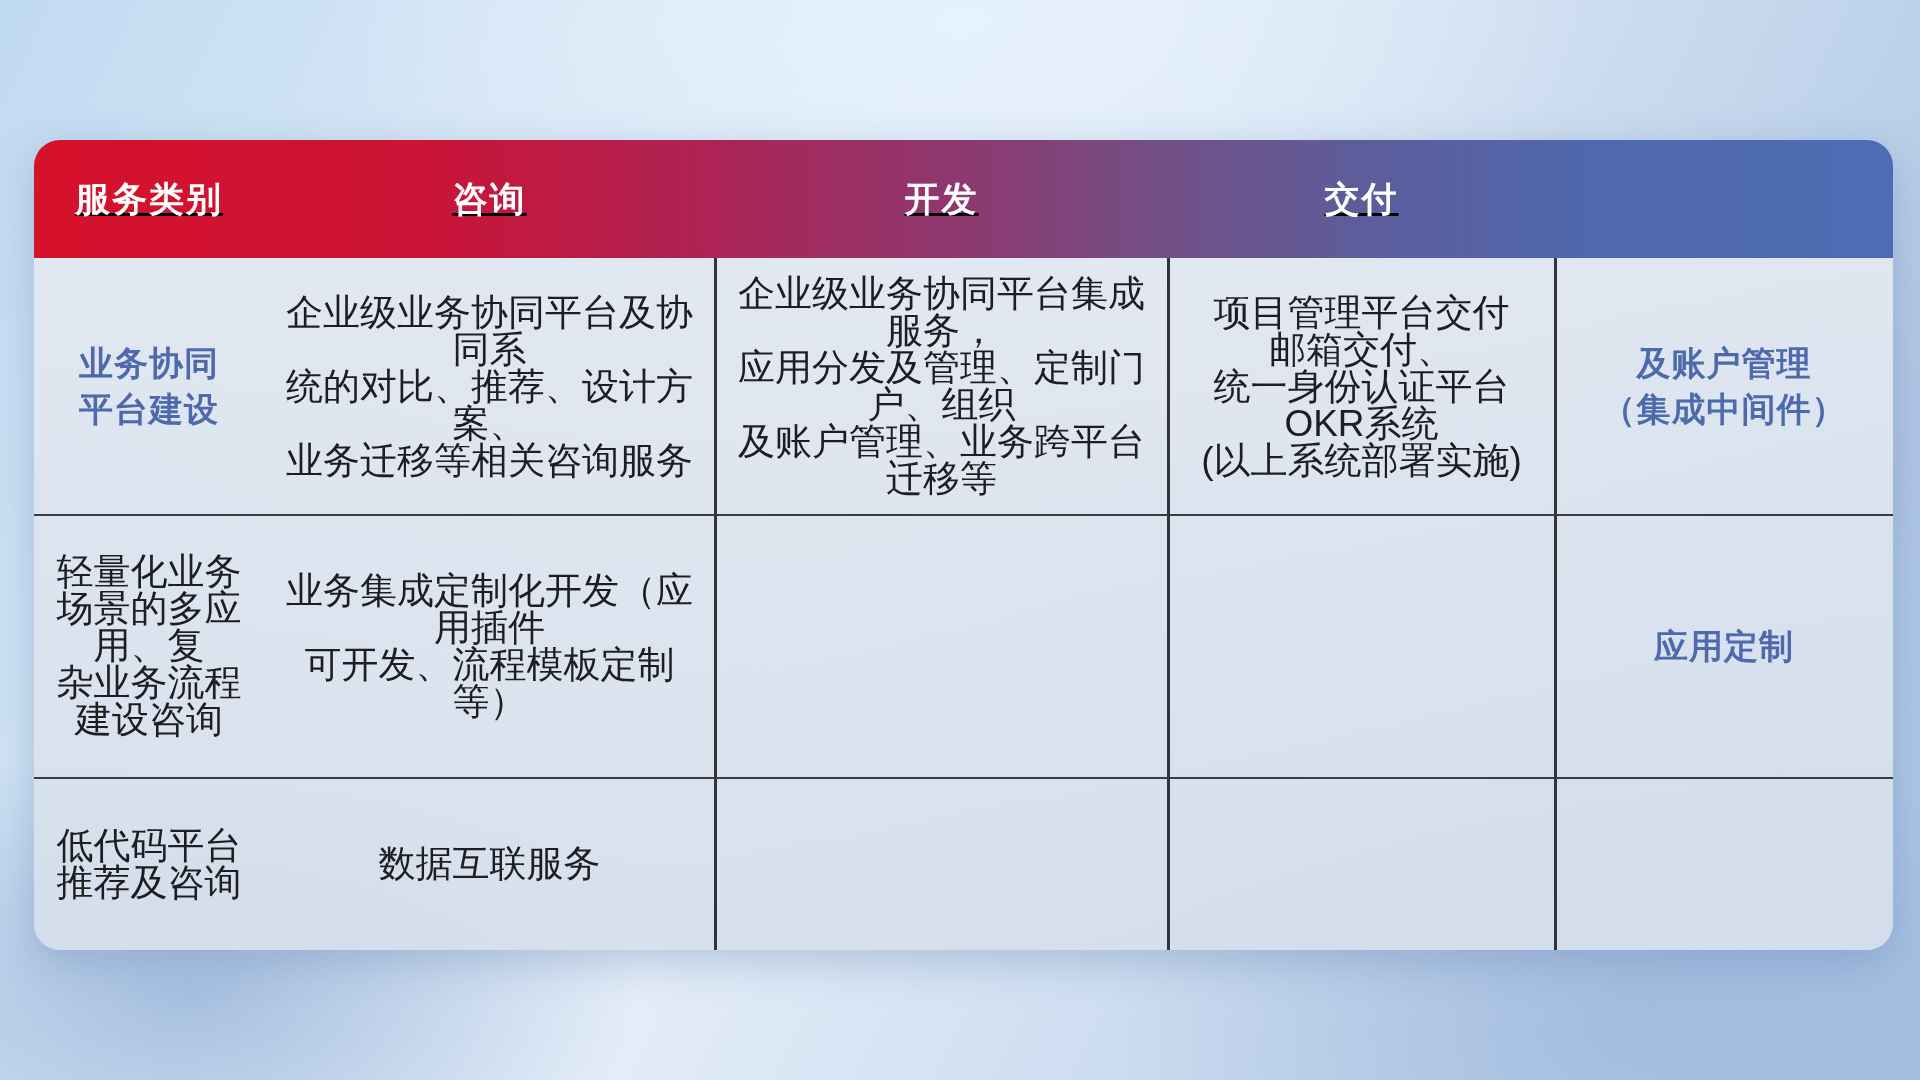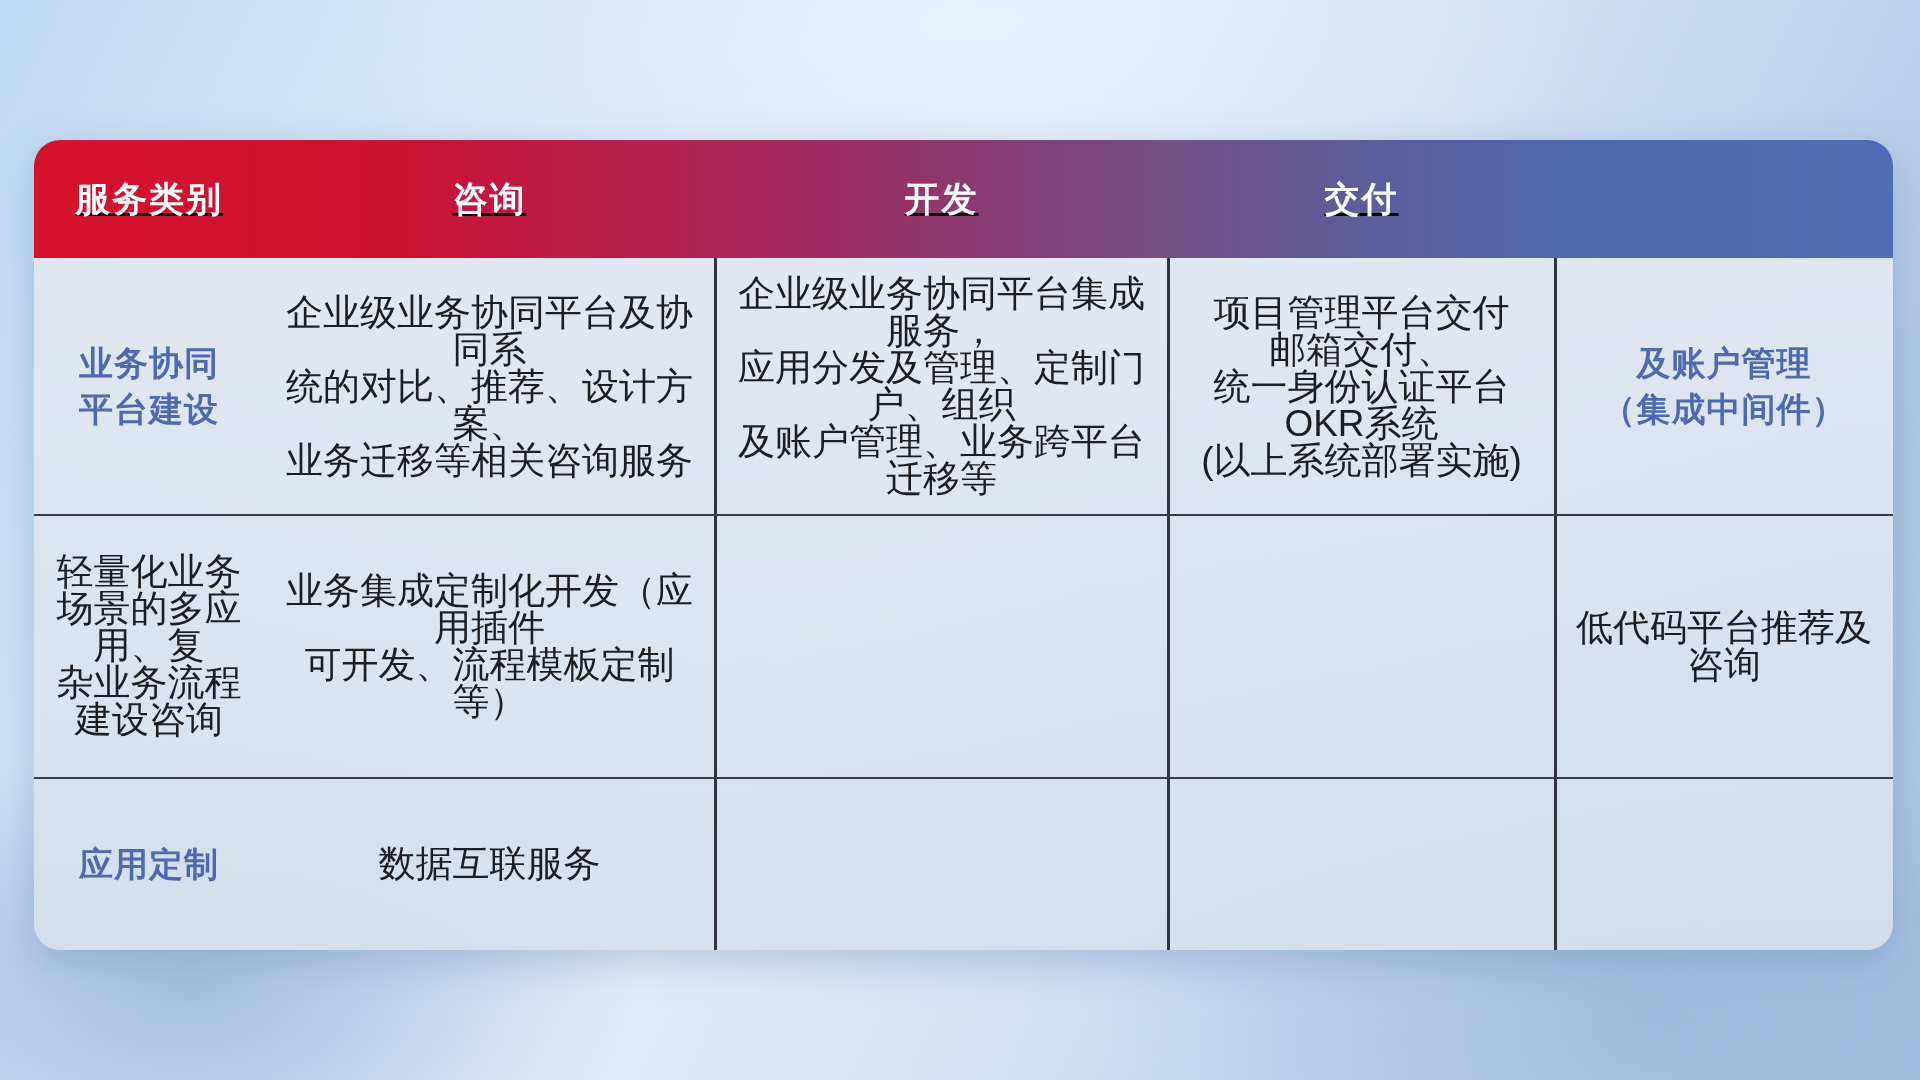--- a/index.html
+++ b/index.html
@@ -90,22 +90,22 @@
 
         <div class="cell category">及账户管理
 （集成中间件）</div>
         <div class="cell">轻量化业务场景的多应用、复
 杂业务流程建设咨询</div>
         <div class="cell">业务集成定制化开发（应用插件
 可开发、流程模板定制等）</div>
         <div class="cell"></div>
         <div class="cell"></div>
 
+        <div class="cell category">应用定制</div>
         <div class="cell">低代码平台推荐及咨询</div>
-        <div class="cell category">应用定制</div>
         <div class="cell">数据互联服务</div>
         <div class="cell"></div>
 
       </div>
 
       <div class="col-divider" style="left:680px;"></div>
       <div class="col-divider" style="left:1133px;"></div>
       <div class="col-divider" style="left:1520px;"></div>
       <div class="row-divider" style="top:256px;"></div>
       <div class="row-divider" style="top:519px;"></div>

